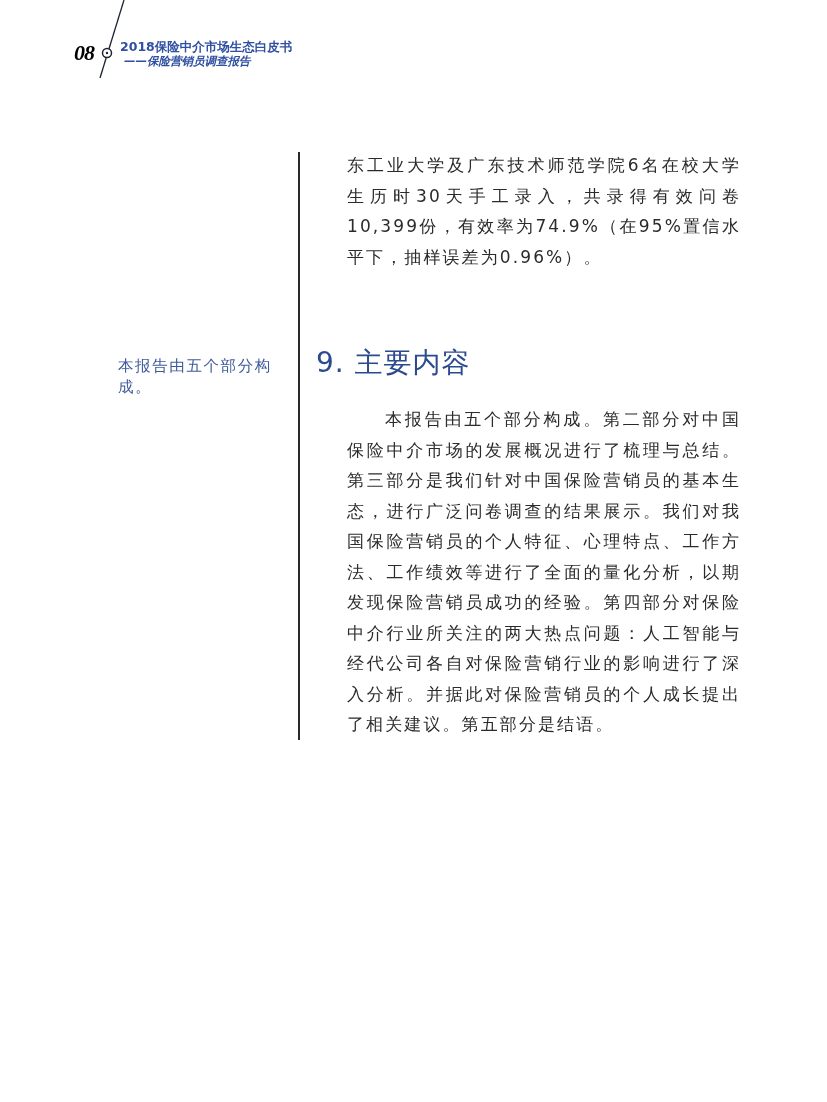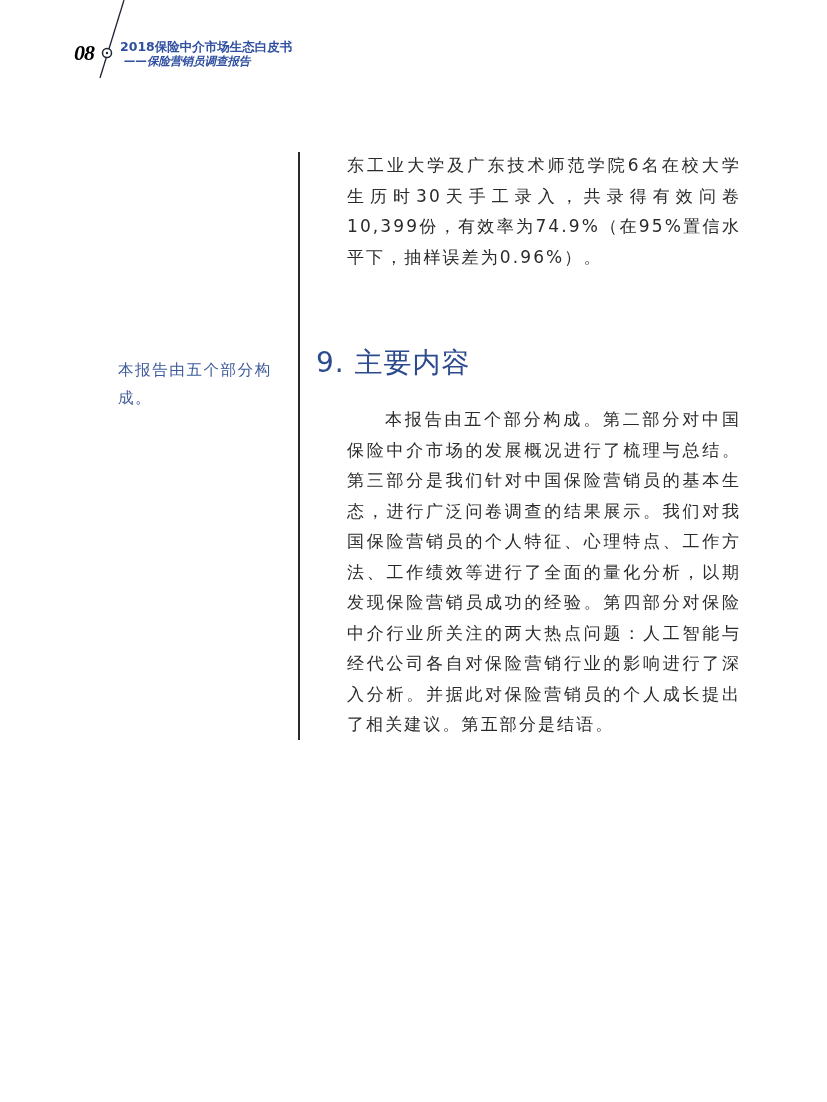--- a/index.html
+++ b/index.html
@@ -39,21 +39,21 @@
     .body-text p { margin: 0; }
     .intro { top: 150px; }
     .section-title {
       position: absolute; left: 316px; top: 344px;
       font-size: 28px; color: #2c4a8e; letter-spacing: 1px; white-space: nowrap;
     }
     .main-para { top: 404px; }
     .main-para p { text-indent: 38px; }
     .side-note {
       position: absolute; left: 118px; top: 356px; width: 170px;
-      font-size: 15.5px; line-height: 28px; color: #3d5a9a; letter-spacing: 1.6px;
+      font-size: 15.5px; line-height: 21px; color: #3d5a9a; letter-spacing: 1.6px;
     }
   </style>
 </head>
 <body>
 
 <div class="header">
   <svg width="400" height="80">
     <line x1="124" y1="0" x2="100" y2="78" stroke="#1d2433" stroke-width="1.3"></line>
     <circle cx="107" cy="53" r="4.5" fill="#ffffff" stroke="#1d2433" stroke-width="1.5"></circle>
     <circle cx="107" cy="53" r="1.2" fill="#1d2433"></circle>

